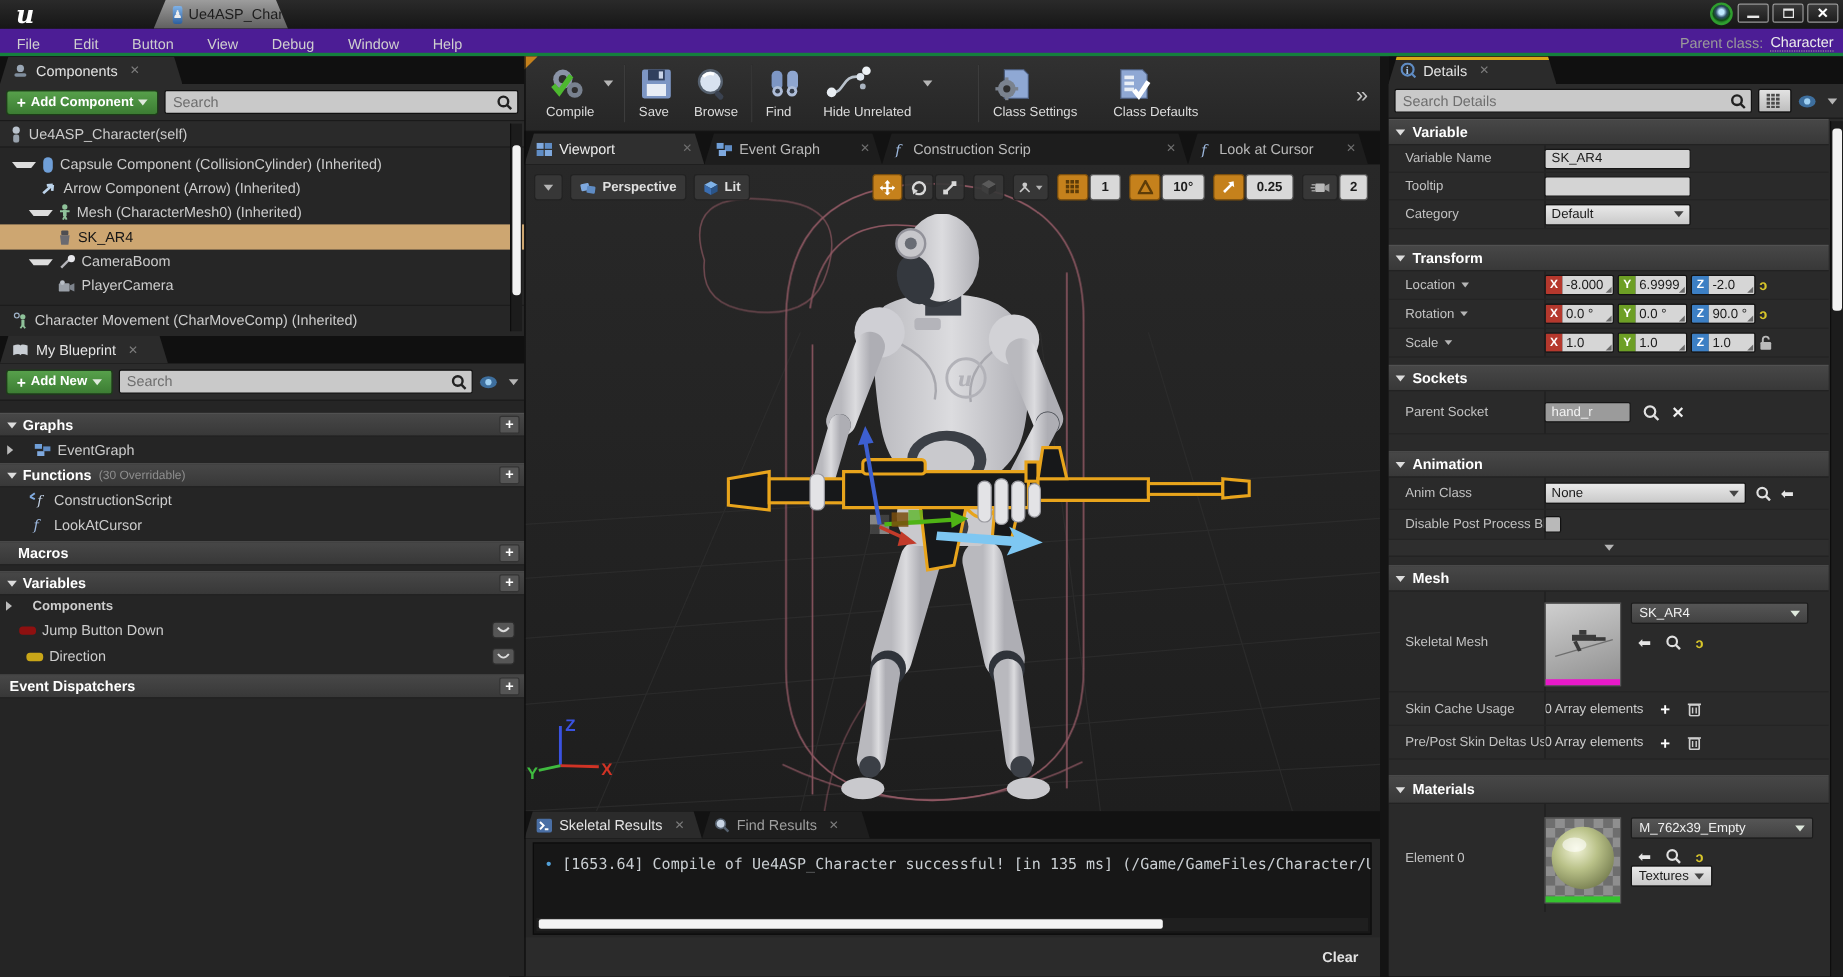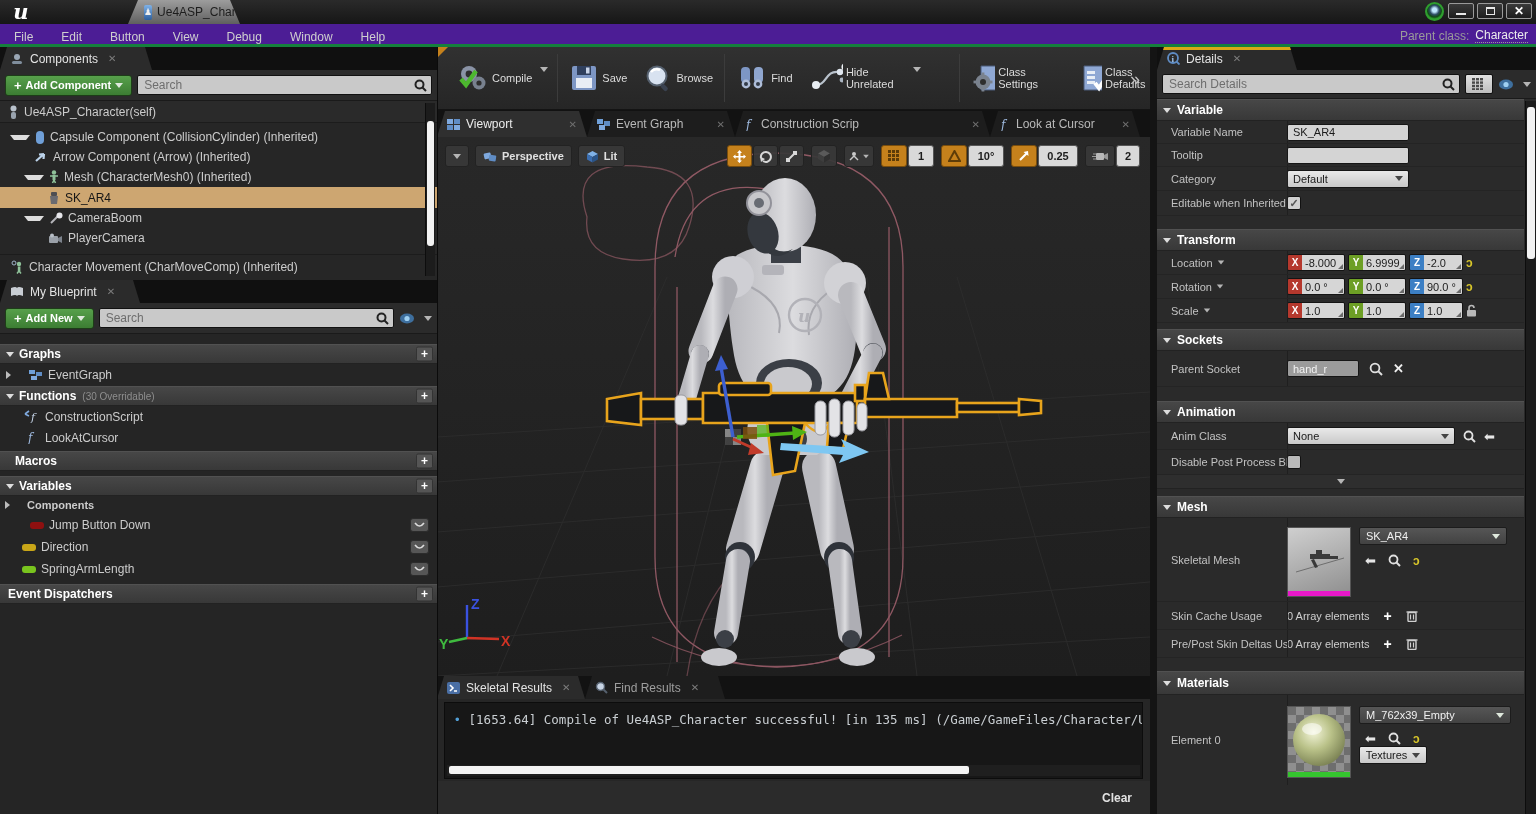--- a/index.html
+++ b/index.html
@@ -63,21 +63,21 @@
   .treerow { display:flex; align-items:center; height:20px; gap:5px; color:#cccccc; font-size:12px; }
   .scrollv { background:#1c1c1c; border-left:1px solid #0d0d0d; }
   .thumbv { position:absolute; left:1px; right:1px; background:#f2f2f2; border-radius:3px; }
 
   
   .pill { width:14px; height:7px; border-radius:3px; display:inline-block; }
   .eyebtn { width:19px; height:14px; background:#565656; border-radius:3px; border:1px solid #2c2c2c;
             display:flex; align-items:center; justify-content:center; }
 
   
-  .bigbtn { display:flex; flex-direction:row; align-items:center; justify-content:flex-end; gap:3px; padding:4px 8px 5px;
+  .bigbtn { display:flex; flex-direction:column; align-items:flex-start; justify-content:flex-end; gap:3px; padding:4px 8px 5px;
             color:#dcdcdc; font-size:11px; }
   .tbsep { width:1px; height:48px; background:#1a1a1a; border-right:1px solid #3c3c3c; margin:0 3px; align-self:center; }
 
   
   .gtab { height:26px; display:flex; align-items:center; gap:6px; padding:0 10px; color:#b9b9b9; font-size:12px;
           background:#1d1d1d; clip-path:polygon(8px 0, calc(100% - 8px) 0, 100% 100%, 0 100%); }
   .gtab.active { background:#2f2f2f; color:#ececec; }
   .gtab .x { color:#6f6f6f; font-size:10px; }
 
   
@@ -316,41 +316,32 @@
       </div>
       <div class="hdr" style="height:20px;margin-top:5px;">
         <div class="tri tri-open" style="margin-right:5px;"></div>
         <span>Variables</span>
         <div class="plusbtn">+</div>
       </div>
       <div class="treerow" style="padding-left:5px;height:18px;font-weight:bold;font-size:11px;">
         <div class="hdr tri tri-closed" style="background:none;"></div>
         <span>Components</span>
       </div>
-      <div class="treerow" style="padding-left:30px;height:22px;position:relative;">
+      <div class="treerow" style="padding-left:16px;height:22px;position:relative;">
         <span class="pill" style="background:#8e1010;"></span>
         <span>Jump Button Down</span>
         <div class="eyebtn" style="position:absolute;right:8px;">
             <svg width="11" height="7">
               <path d="M1 1 q4.5 6 9 0" stroke="#dcdcdc" stroke-width="1.6" fill="none"></path>
             </svg>
           </div>
       </div>
       <div class="treerow" style="padding-left:22px;height:22px;position:relative;">
         <span class="pill" style="background:#c9a618;"></span>
         <span>Direction</span>
-        <div class="eyebtn" style="position:absolute;right:8px;">
-            <svg width="11" height="7">
-              <path d="M1 1 q4.5 6 9 0" stroke="#dcdcdc" stroke-width="1.6" fill="none"></path>
-            </svg>
-          </div>
-      </div>
-      <div class="treerow" style="padding-left:22px;height:22px;position:relative;">
-        <span class="pill" style="background:#79c41e;"></span>
-        <span>SpringArmLength</span>
         <div class="eyebtn" style="position:absolute;right:8px;">
             <svg width="11" height="7">
               <path d="M1 1 q4.5 6 9 0" stroke="#dcdcdc" stroke-width="1.6" fill="none"></path>
             </svg>
           </div>
       </div>
       <div class="hdr" style="height:20px;margin-top:4px;">
         <span style="margin-left:2px;">Event Dispatchers</span>
         <div class="plusbtn">+</div>
       </div>
@@ -827,27 +818,20 @@
       <div class="drow" style="height:24px;">
           <div class="colsep"></div>
         <div class="dlabel">Category</div>
         <div class="dval">
             <div class="dd" style="width:122px;">
           <span>Default</span>
               <div class="caret dark"></div>
         </div>
           </div>
       </div>
-      <div class="drow" style="height:25px;">
-          <div class="colsep"></div>
-        <div class="dlabel">Editable when Inherited</div>
-        <div class="dval">
-            <div class="cb">✓</div>
-          </div>
-      </div>
       <div style="height:13px;"></div>
 
       <div class="hdr" style="height:22px;">
         <div class="tri tri-open" style="margin-right:6px;"></div>
           <span>Transform</span>
       </div>
       <div class="drow" style="height:24px;">
           <div class="colsep"></div>
         <div class="dlabel flex" style="gap:4px;">
             <span>Location</span>

